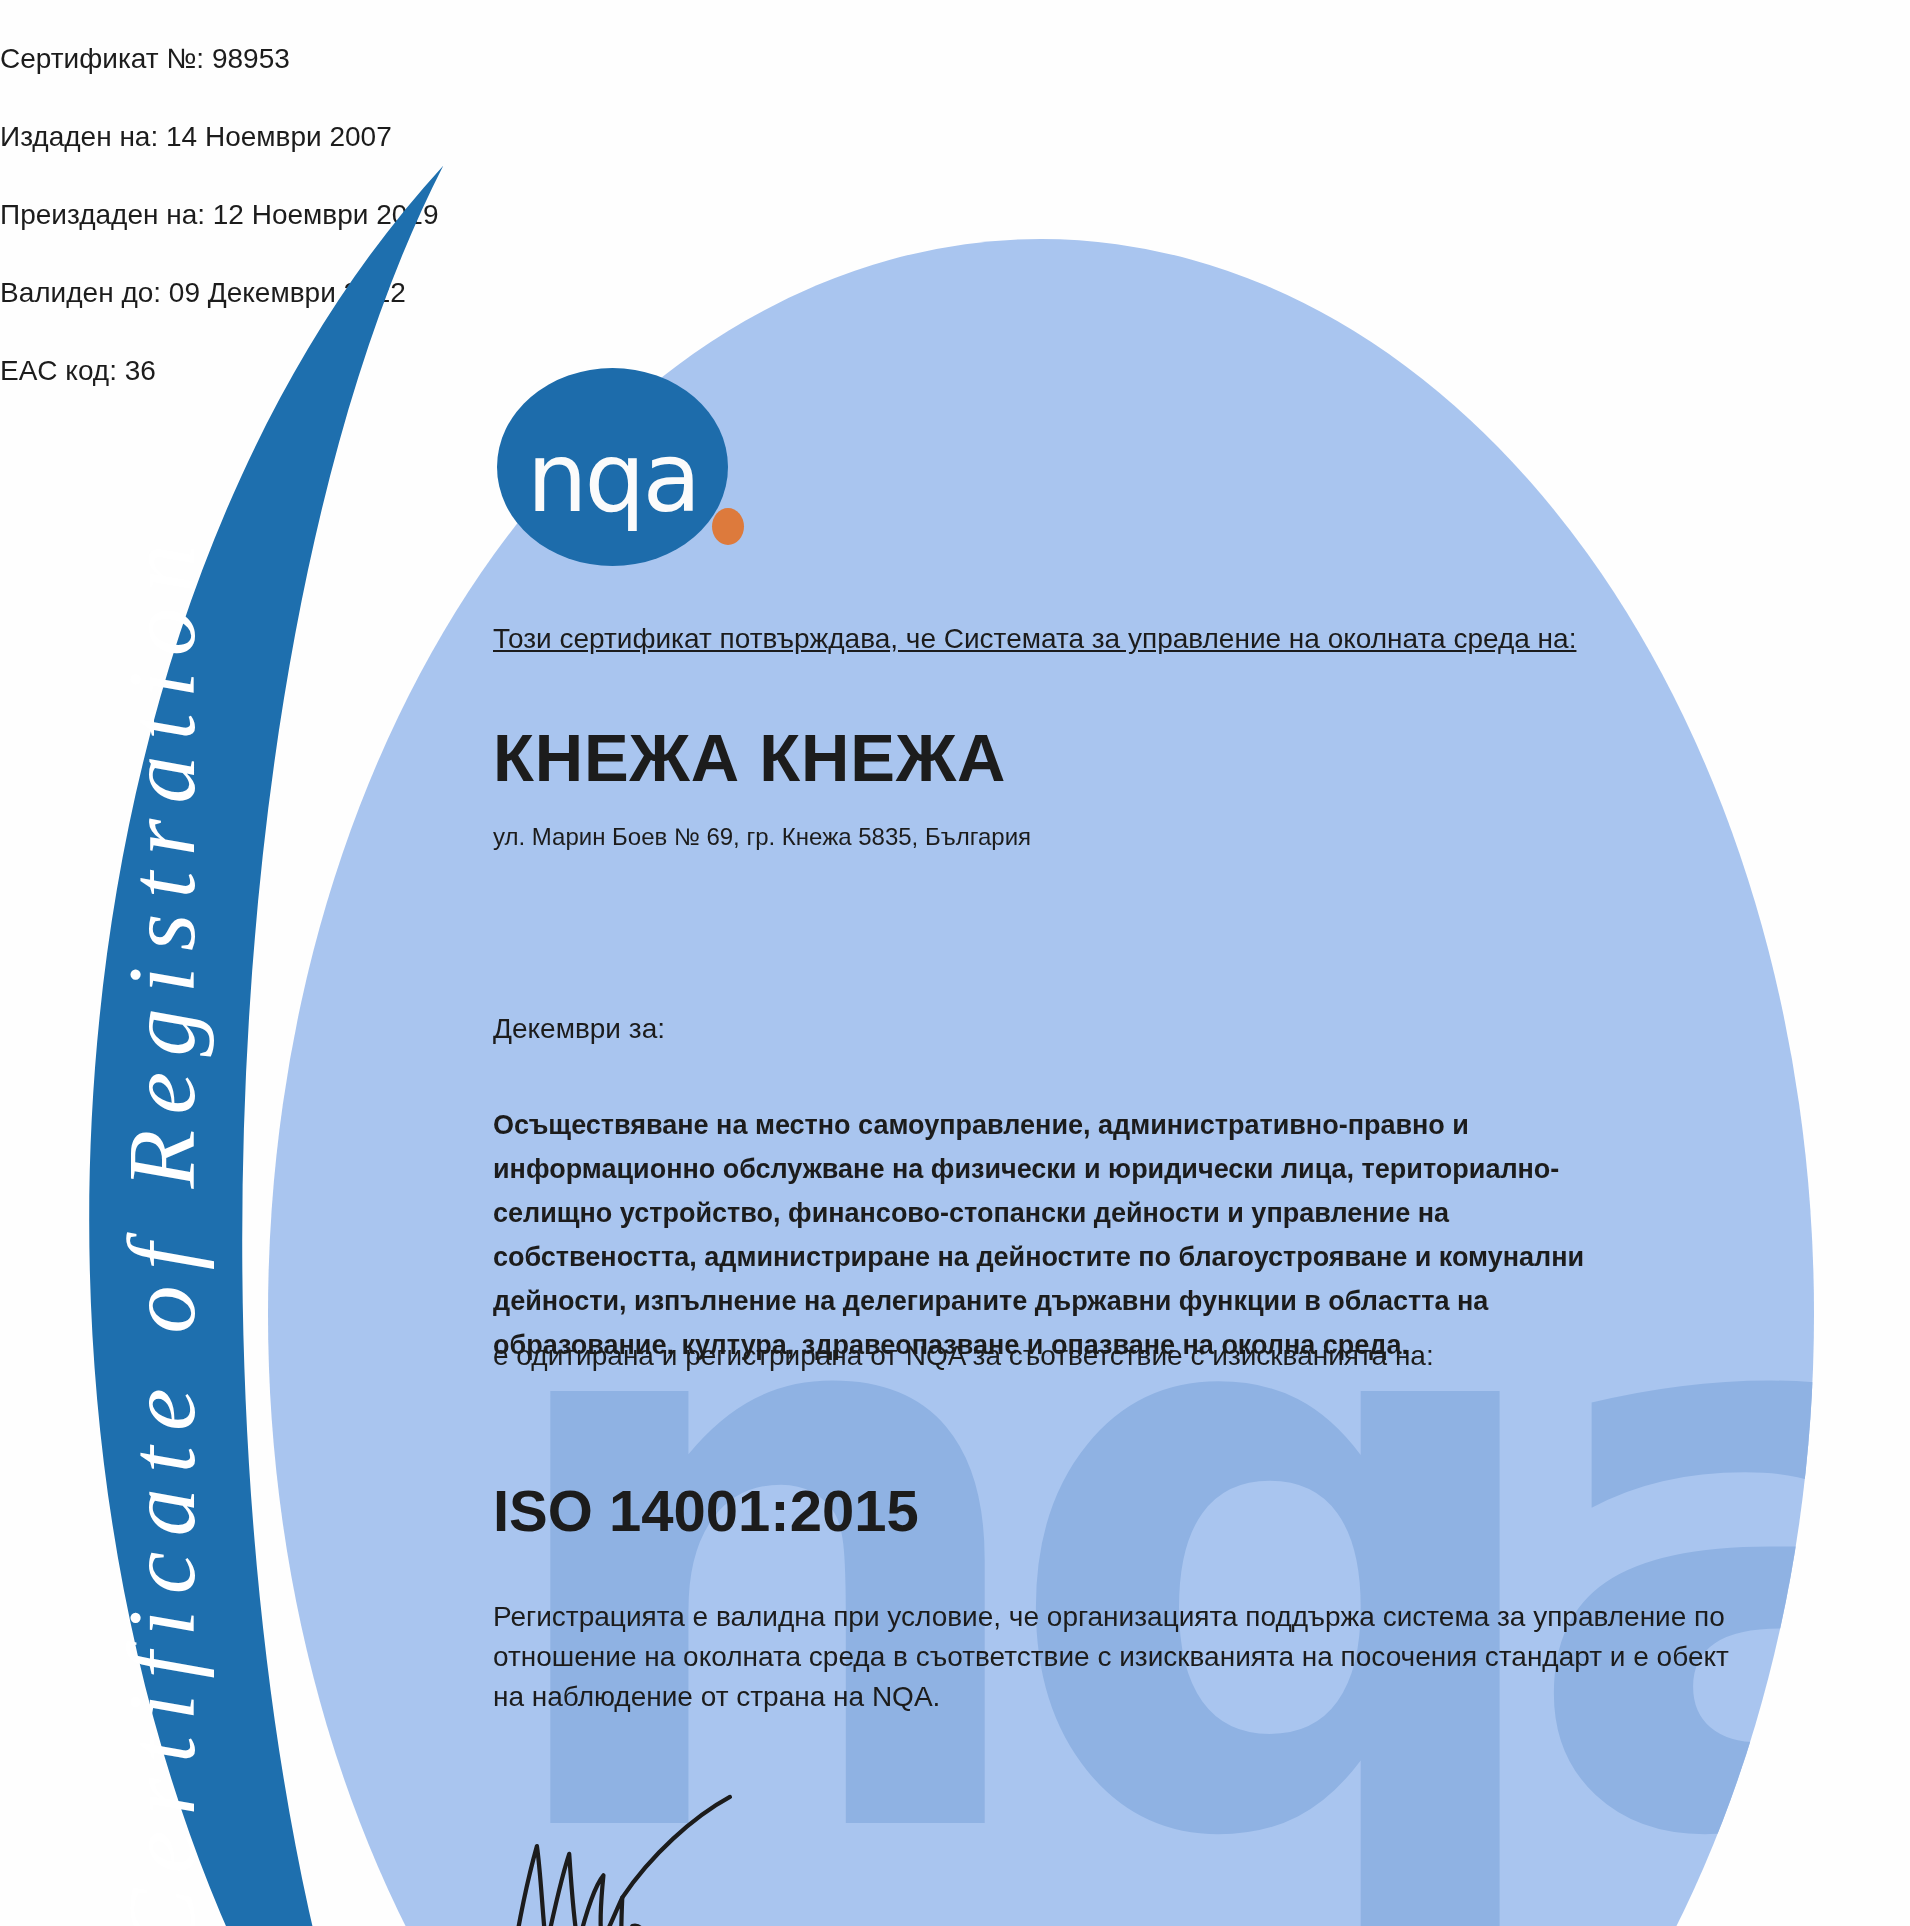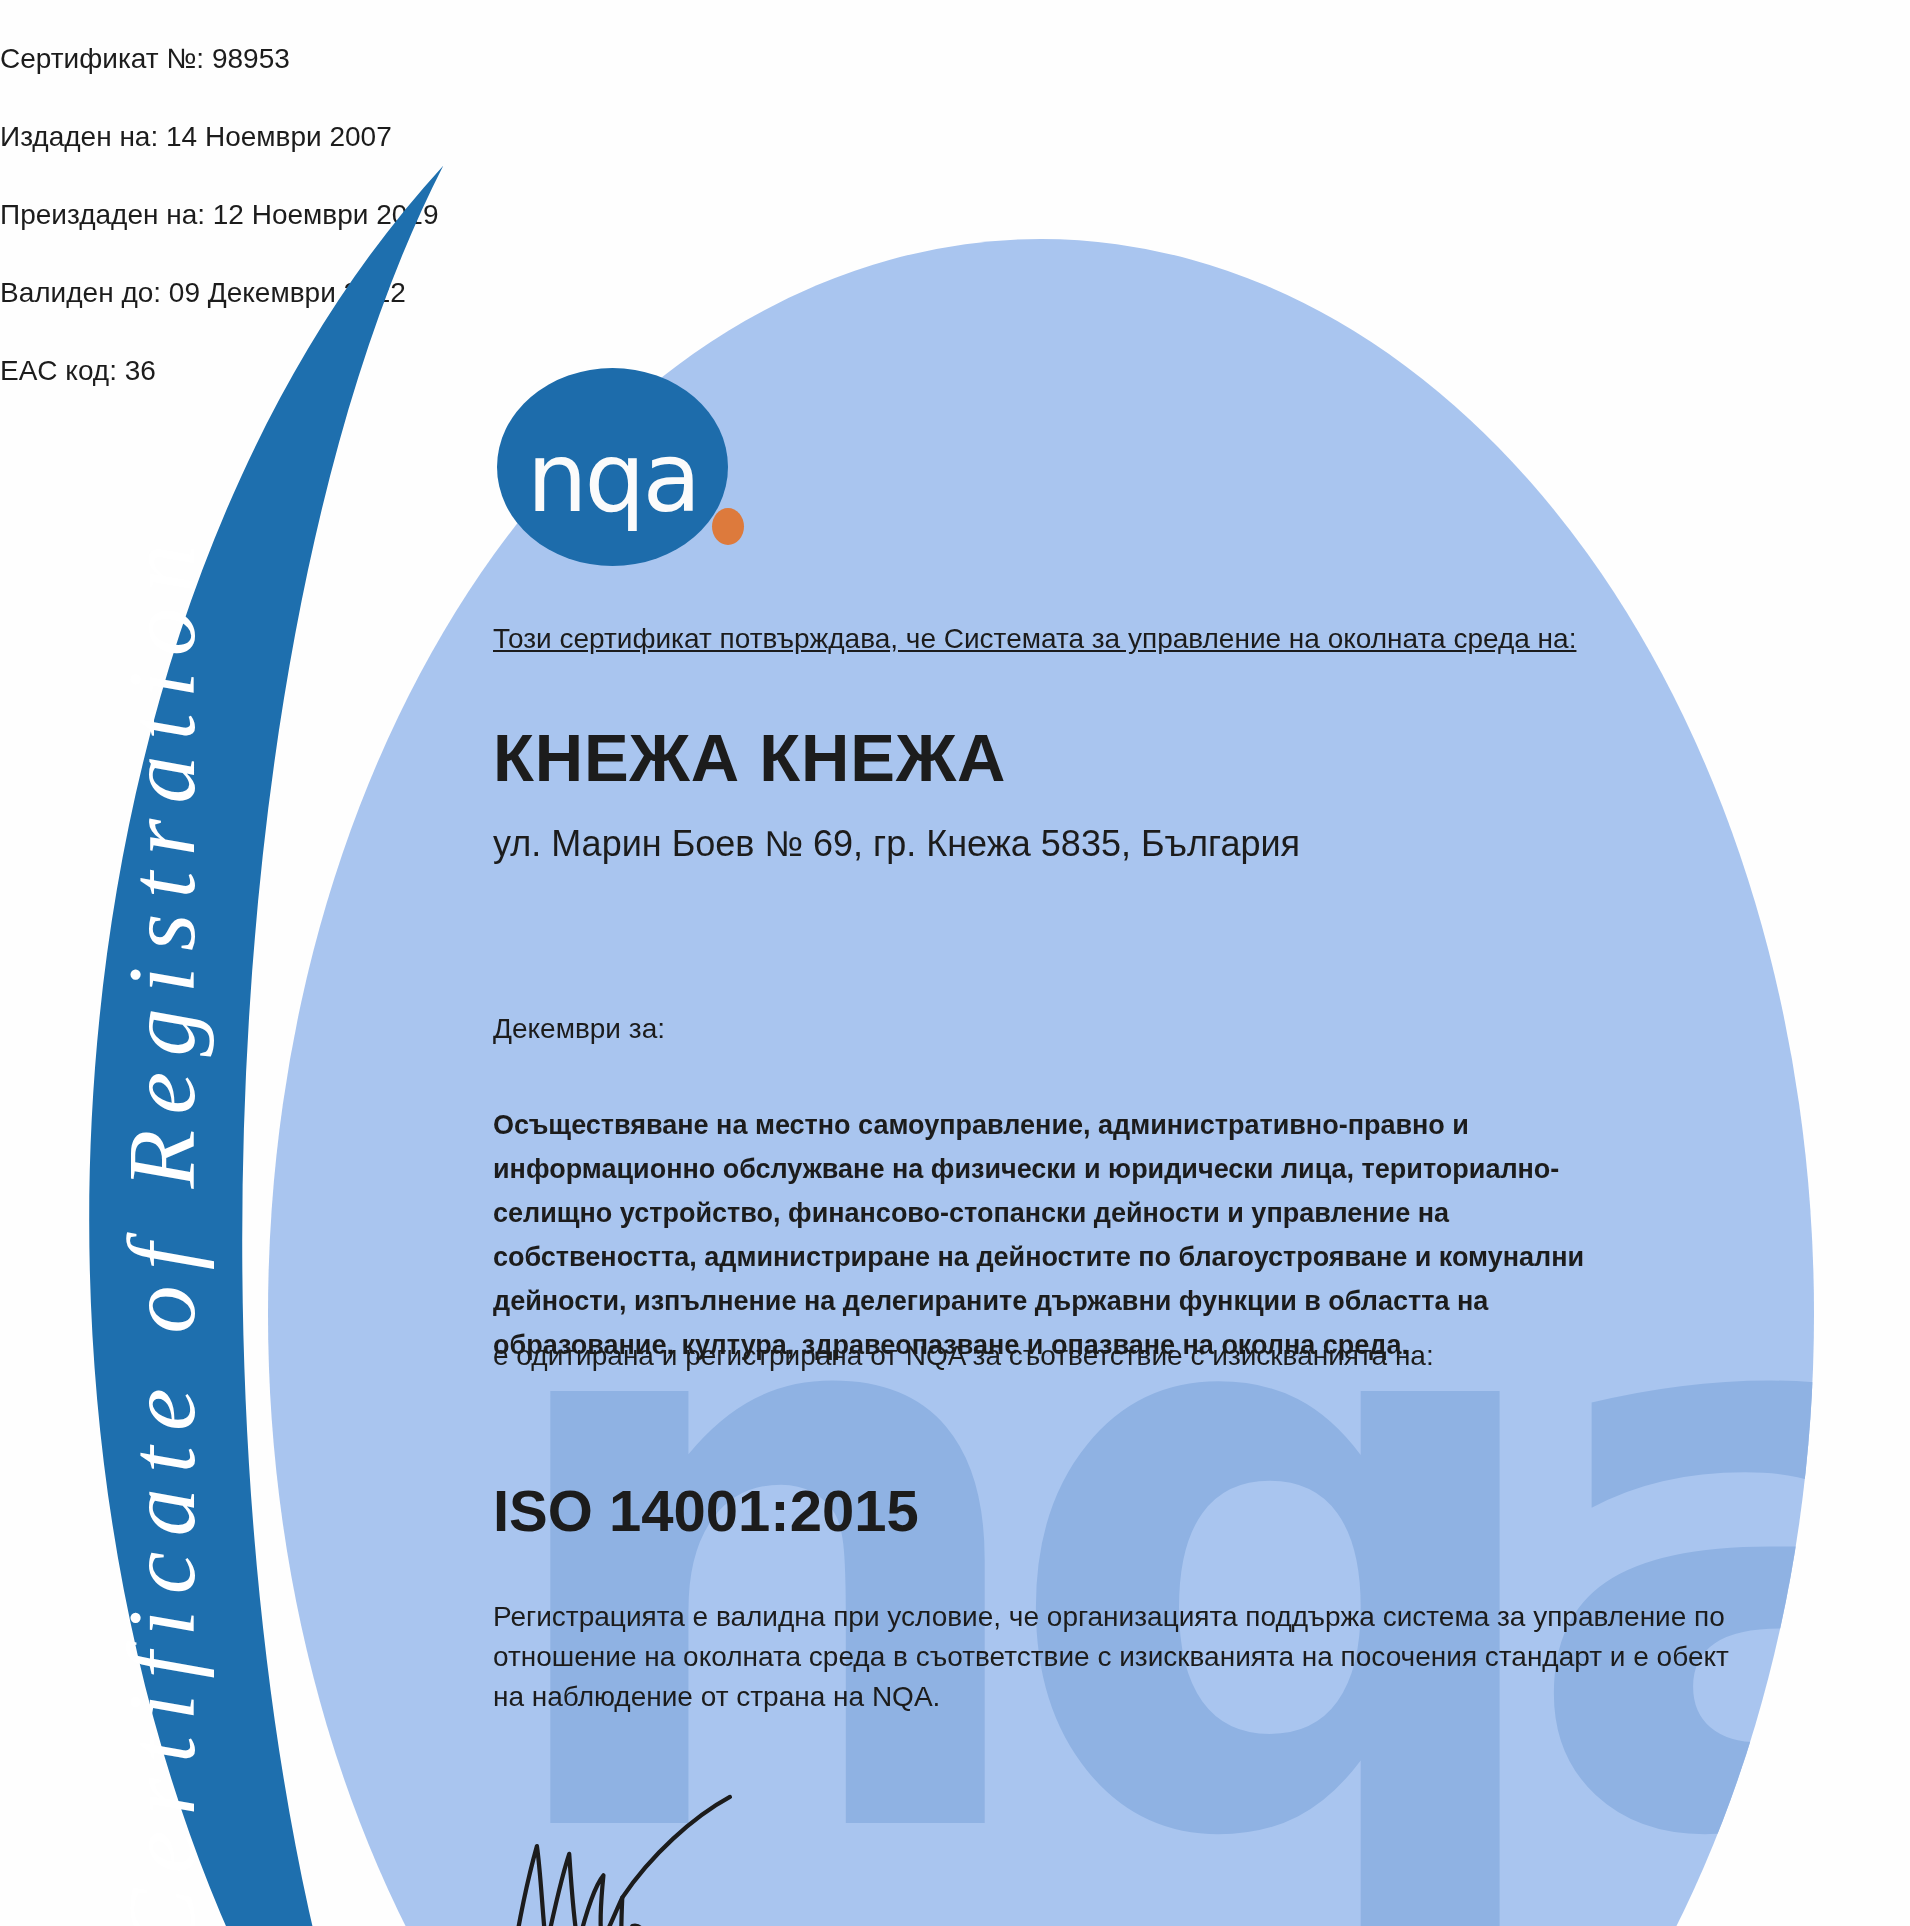--- a/index.html
+++ b/index.html
@@ -54,21 +54,21 @@
     padding-top:21px;
   }
   .logo-dot{
     position:absolute;left:712px;top:508px;width:32px;height:37px;
     border-radius:50%;background:#dd7a3c;
   }
   
   .tblock{position:absolute;left:493px;white-space:pre-line;}
   .intro{top:619px;font-size:28px;line-height:39px;text-decoration:underline;}
   .org-name{top:719px;font-size:67px;font-weight:bold;letter-spacing:0.8px;}
-  .address{top:823px;font-size:36px;}
+  .address{top:823px;font-size:24px;}
   .applicable{top:1013px;font-size:28px;}
   .scope{top:1103px;font-size:27px;line-height:44px;font-weight:bold;}
   .audited{top:1340px;font-size:28px;}
   .standard{top:1477px;font-size:58px;font-weight:bold;}
   .validity{top:1597px;font-size:28px;line-height:40px;}
   .details{left:1194px;top:1795px;font-size:28px;line-height:39px;white-space:pre-line;}
   .signature-svg{position:absolute;left:493px;top:1780px;}
 </style>
 </head>
 <body>

